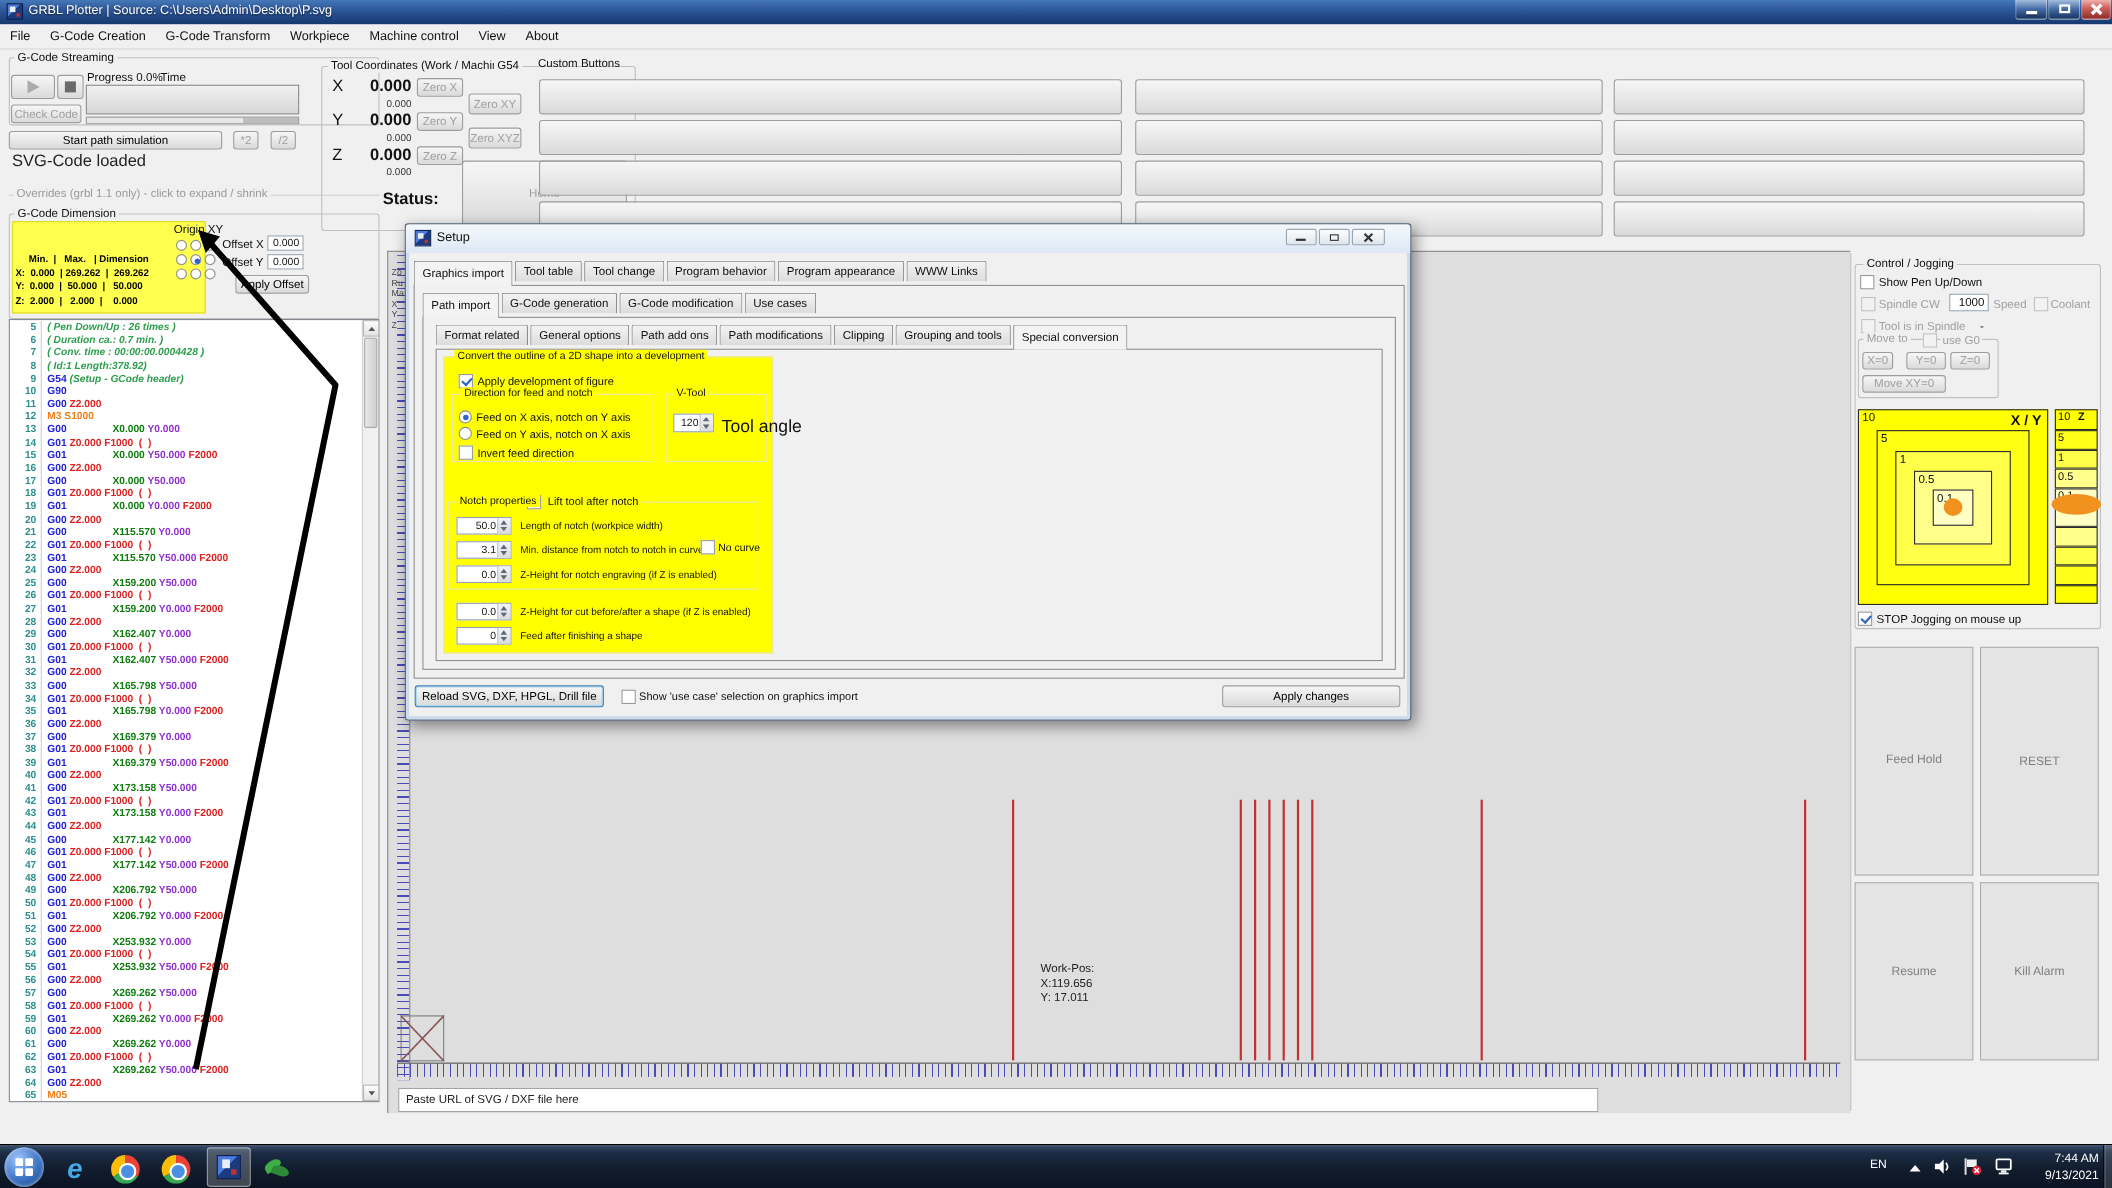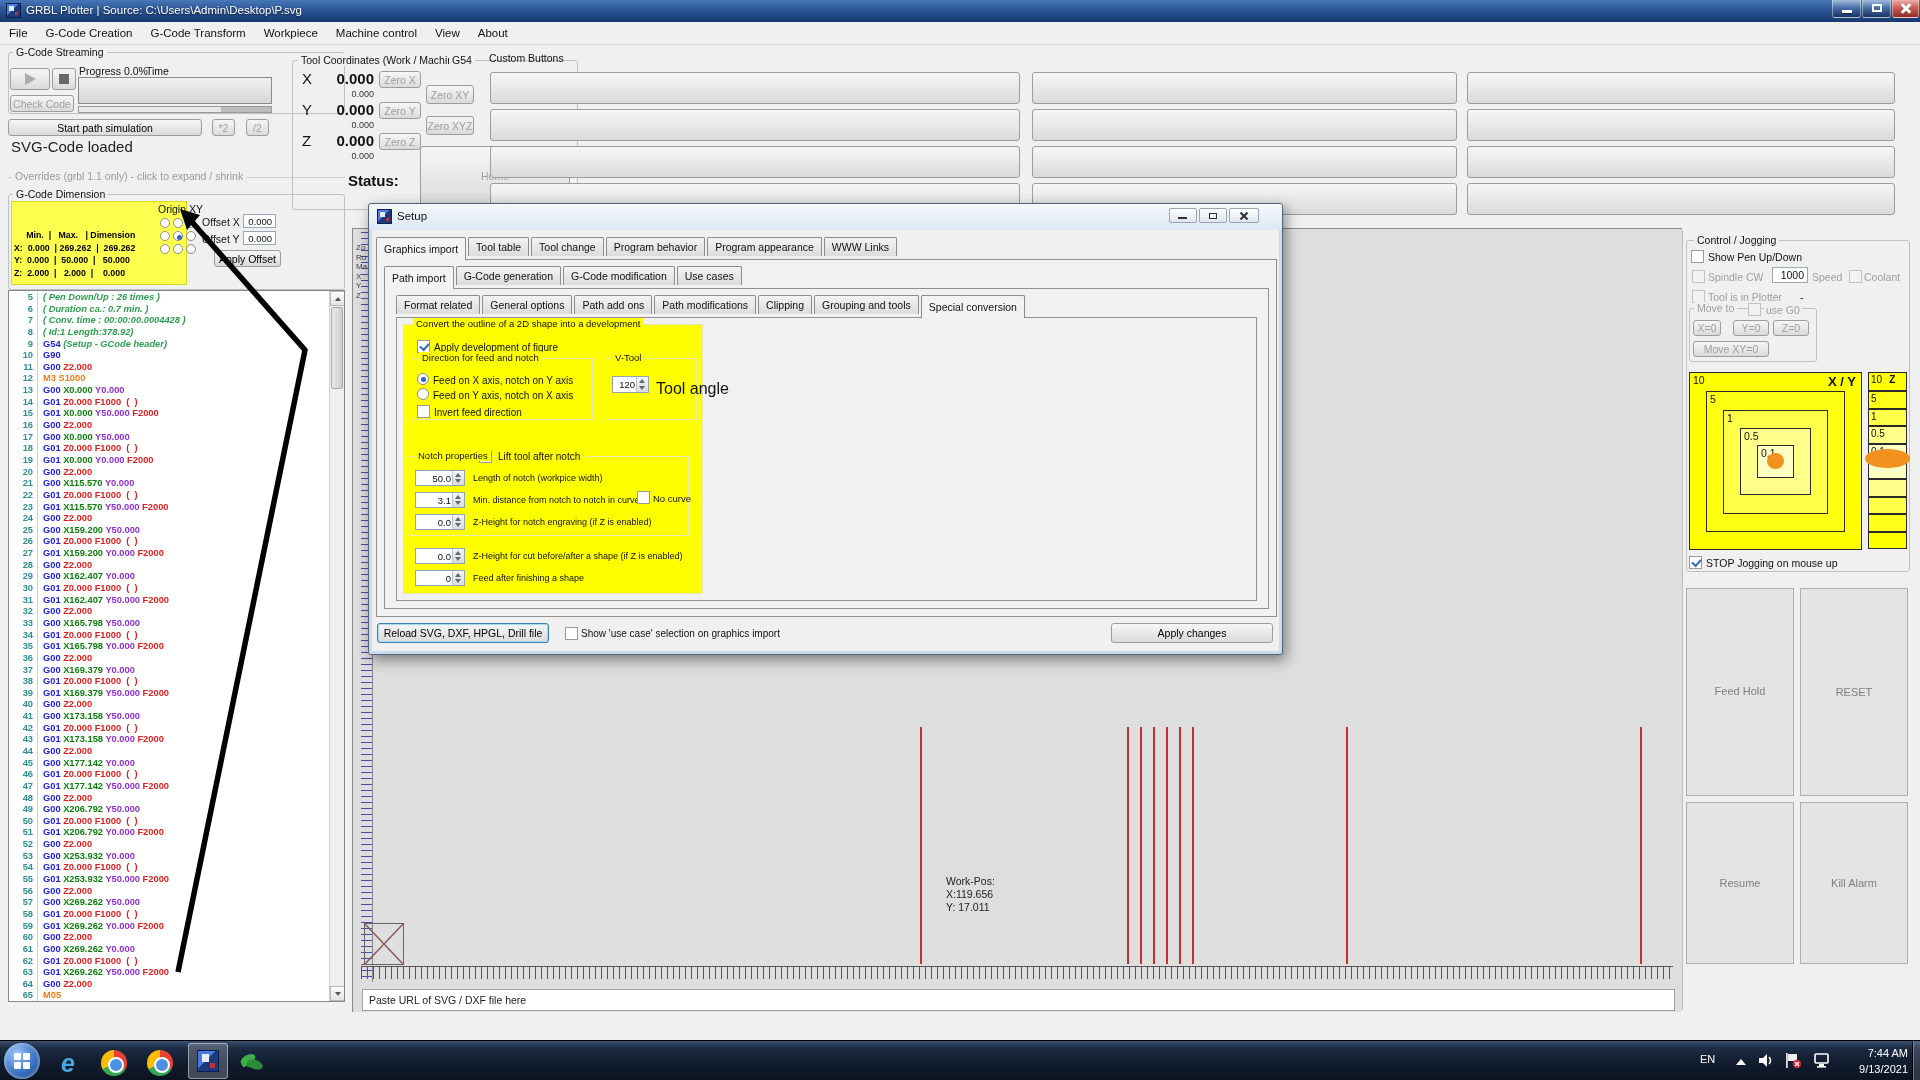--- a/index.html
+++ b/index.html
@@ -48,21 +48,21 @@
 .ycap{position:absolute;background:#ffff00;padding:0 3px;font-size:9.5px;white-space:nowrap;z-index:2;}
 .ylbl{position:absolute;font-size:9.5px;white-space:nowrap;}
 
 .codewrap{left:8px;top:290px;width:337px;height:712px;background:#fff;border:1px solid #828790;font-family:"DejaVu Sans Mono",monospace;font-weight:bold;font-size:9.3px;overflow:hidden;}
 .ln{display:flex;height:11.65px;line-height:11.65px;white-space:pre;}
 .no{width:28px;text-align:right;padding-right:4px;color:#2e8f8f;flex:none;}
 .tx{border-left:1px solid #cfcfcf;padding-left:5px;}
 .k-c{color:#2e9e4f;font-style:italic;}
 .k-g{color:#2020dd;}
 .k-m{color:#ef7d18;}
-.k-x{color:#0e7d0e;}
+.k-x{color:#0e7d0e;padding-left:39px;}
 .k-y{color:#9030d0;}
 .k-z,.k-f,.k-p{color:#e02020;}
 .sbar{position:absolute;right:0;top:0;width:15px;height:100%;background:#f0f0f0;border-left:1px solid #d0d0d0;}
 .sbtn{position:absolute;left:0;width:15px;height:15px;background:linear-gradient(#fdfdfd,#e3e3e3);border:1px solid #b8b8b8;}
 .sarr{position:absolute;left:4px;border-left:3px solid transparent;border-right:3px solid transparent;}
 .sthumb{position:absolute;left:1px;width:12px;background:linear-gradient(90deg,#e8e8e8,#cfcfcf);border:1px solid #a8a8a8;border-radius:2px;}
 
 .ydim{background:#ffff4f;border:1px solid #d9d920;font-family:"DejaVu Sans Mono",monospace;font-weight:bold;font-size:8.8px;line-height:12.5px;white-space:pre;padding:2px 0 0 2px;color:#000;}
 
 .plot{left:352px;top:228px;width:1330px;height:784px;background:#dedede;border-top:1px solid #8a8a8a;border-left:1px solid #8a8a8a;overflow:hidden;}
@@ -257,21 +257,21 @@
   <div class="hruler" style="left:8px;top:737px;width:1312px;height:13px;"></div>
   <div id="redlines"></div>
   <div class="workpos" style="left:593px;top:620px;">
     <div>Work-Pos:</div><div>X:119.656</div><div>Y: 17.011</div>
   </div>
   <svg class="abs" style="left:11px;top:694px;" width="40" height="42">
     <rect x="0.5" y="0.5" width="39" height="41" fill="none" stroke="#666"></rect>
     <line x1="0" y1="0" x2="40" y2="42" stroke="#8a5555" stroke-width="1.5"></line>
     <line x1="40" y1="0" x2="0" y2="42" stroke="#8a5555" stroke-width="1.5"></line>
   </svg>
-  <div class="pastebar" style="left:9px;top:760px;width:1313px;height:22px;">Paste URL of SVG / DXF file here</div>
+  <div class="pastebar" style="left:9px;top:760px;width:1091px;height:22px;">Paste URL of SVG / DXF file here</div>
 <div class="redline" style="left: 567px; top: 498px; height: 237px;"></div>
     <div class="redline" style="left: 774px; top: 498px; height: 237px;"></div>
     <div class="redline" style="left: 787px; top: 498px; height: 237px;"></div>
     <div class="redline" style="left: 800px; top: 498px; height: 237px;"></div>
     <div class="redline" style="left: 813px; top: 498px; height: 237px;"></div>
     <div class="redline" style="left: 826px; top: 498px; height: 237px;"></div>
     <div class="redline" style="left: 839px; top: 498px; height: 237px;"></div>
     <div class="redline" style="left: 993px; top: 498px; height: 237px;"></div>
     <div class="redline" style="left: 1287px; top: 498px; height: 237px;"></div>
   </div>
@@ -294,21 +294,21 @@
 <div class="cap abs" style="left:1694px;top:234px;">Control / Jogging</div>
 <span class="cb" style="left:1691px;top:250px;"></span>
 <div class="abs lbl" style="left:1708px;top:251px;">Show Pen Up/Down</div>
 <span class="cb dis" style="left:1692px;top:270px;"></span>
 <div class="abs lbl dis" style="left:1708px;top:271px;">Spindle CW</div>
 <div class="abs fld" style="left:1772px;top:267px;width:36px;height:16px;font-size:10.5px;text-align:right;">1000</div>
 <div class="abs lbl dis" style="left:1812px;top:271px;">Speed</div>
 <span class="cb dis" style="left:1849px;top:270px;"></span>
 <div class="abs lbl dis" style="left:1864px;top:271px;">Coolant</div>
 <span class="cb dis" style="left:1692px;top:290px;"></span>
-<div class="abs lbl dis" style="left:1708px;top:291px;">Tool is in Plotter</div>
+<div class="abs lbl dis" style="left:1708px;top:291px;">Tool is in Spindle</div>
 <div class="abs lbl" style="left:1800px;top:291px;">-</div>
 <div class="abs gb" style="left:1689px;top:308px;width:128px;height:54px;"></div>
 <div class="cap abs dis" style="left:1694px;top:302px;">Move to</div>
 <span class="cb dis" style="left:1748px;top:303px;"></span>
 <div class="abs lbl dis" style="left:1764px;top:304px;background:#f0f0f0;padding:0 2px;">use G0</div>
 <div class="abs btn dis" style="left:1693px;top:320px;width:28px;height:16px;">X=0</div>
 <div class="abs btn dis" style="left:1733px;top:320px;width:36px;height:16px;">Y=0</div>
 <div class="abs btn dis" style="left:1773px;top:320px;width:36px;height:16px;">Z=0</div>
 <div class="abs btn dis" style="left:1693px;top:341px;width:76px;height:16px;">Move XY=0</div>
 

